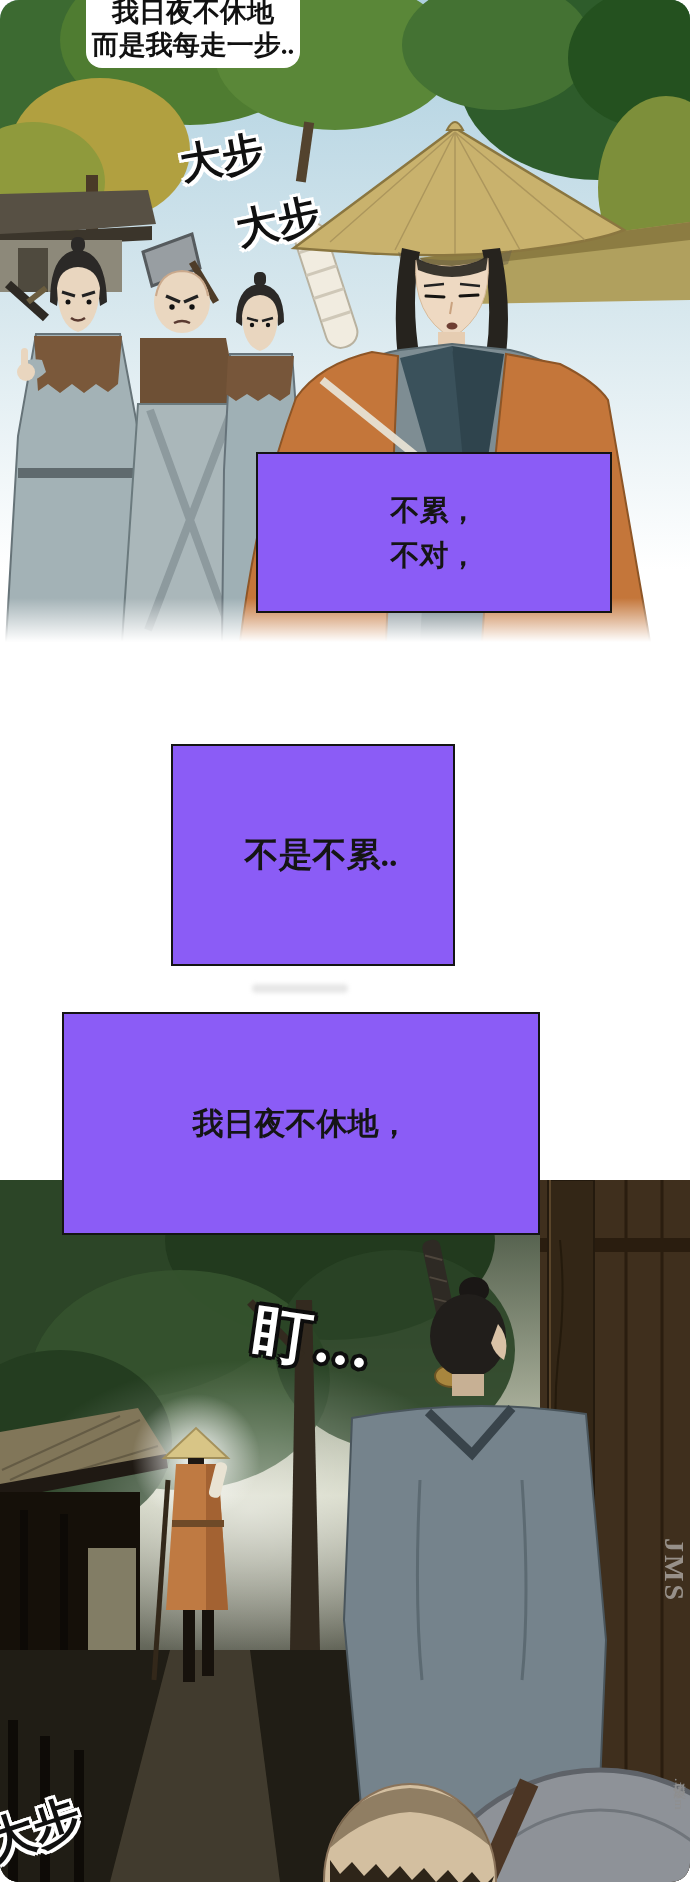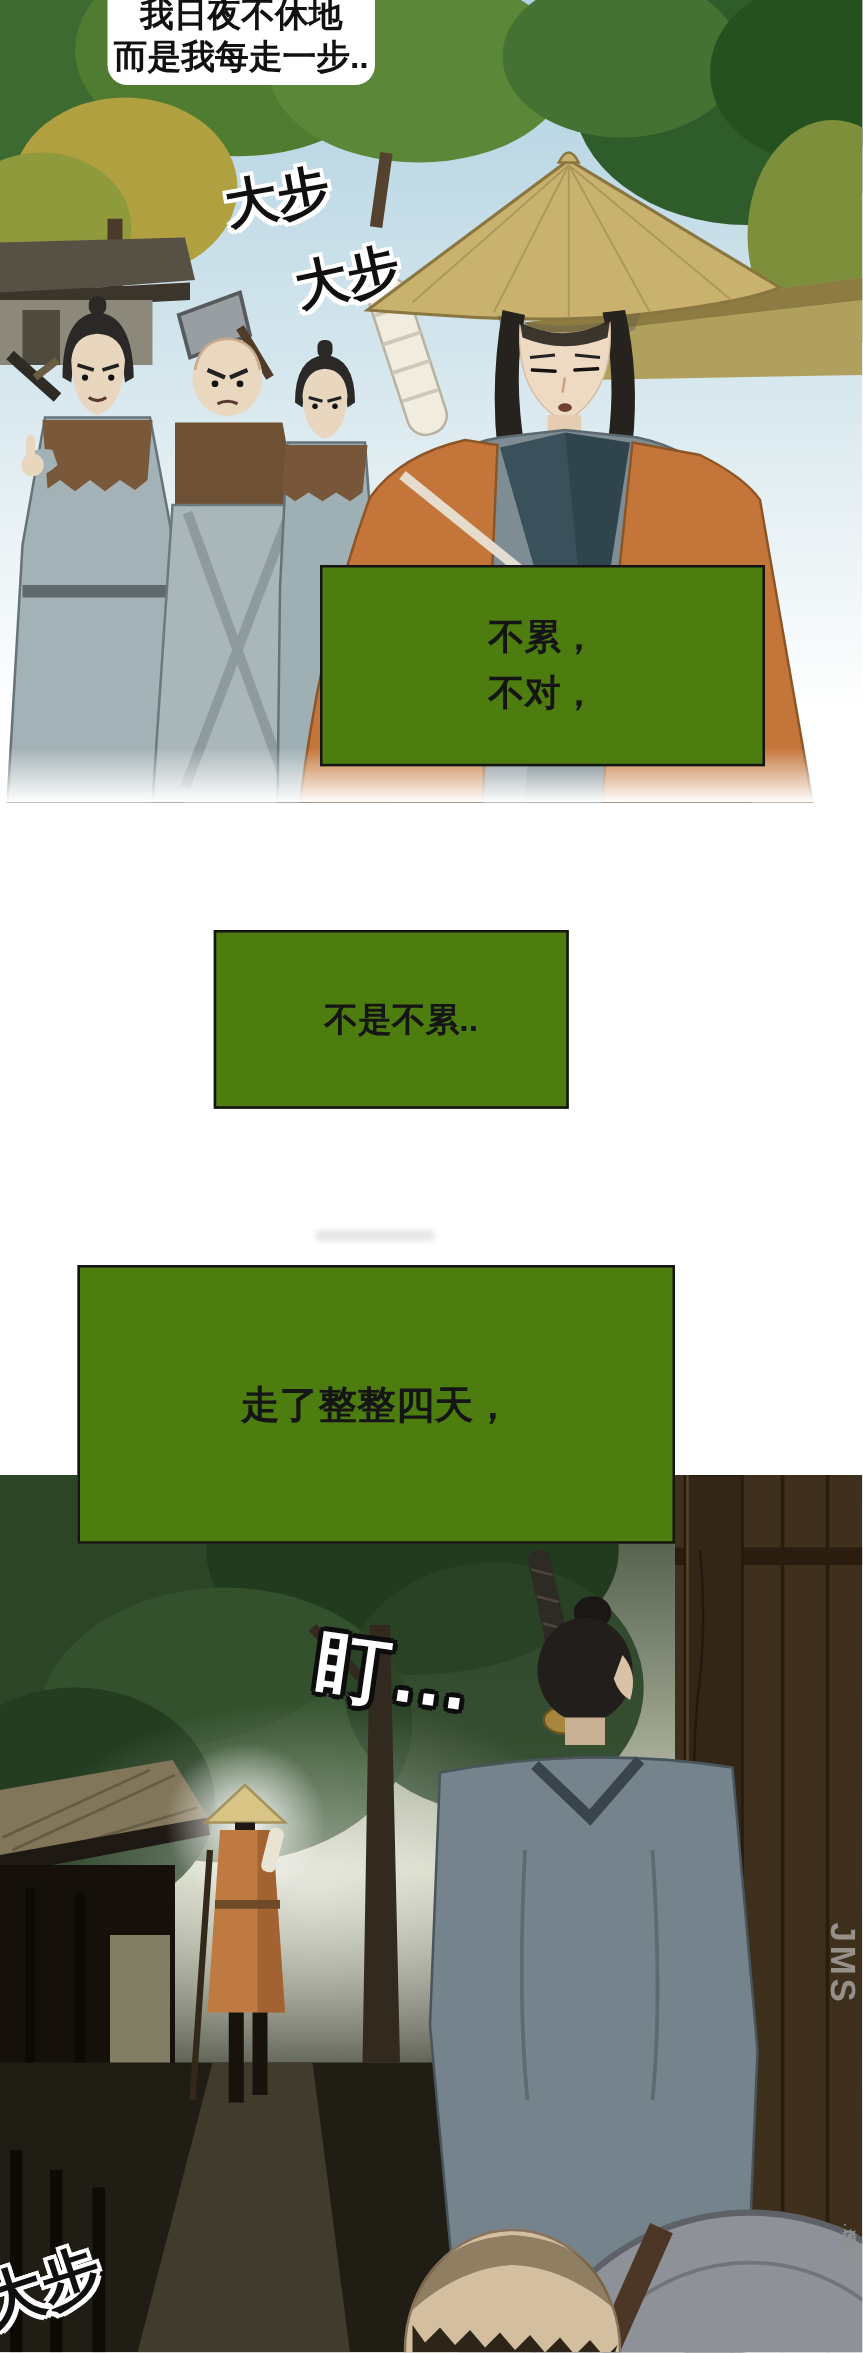--- a/index.html
+++ b/index.html
@@ -1,37 +1,37 @@
 <!DOCTYPE html>
 <html><head>
 <meta charset="utf-8">
 <style>
   html,body{margin:0;padding:0;background:#ffffff;}
   .page{
     position:relative;width:690px;height:1882px;overflow:hidden;background:#fff;
-    font-family:Liberation Sans, sans-serif;color:#111;
+    font-family:Liberation Serif, serif;color:#111;border-radius:19px;
   }
   .panel{position:absolute;left:0;display:block;}
   .panel-top{top:0;}
   .panel-bottom{top:1180px;}
 
   
   .bubble-top{
     position:absolute;left:86px;top:-28px;width:214px;height:96px;background:#fff;
     border-radius:16px;z-index:5;display:flex;flex-direction:column;justify-content:flex-end;
     align-items:center;padding-bottom:6px;font-size:27px;font-weight:700;line-height:33px;
     text-align:center;box-sizing:border-box;
   }
   .box{
-    position:absolute;background:#4d7c0f;border:2px solid #141414;z-index:5;
+    position:absolute;background:#8b5cf6;border:2px solid #141414;z-index:5;
     display:flex;flex-direction:column;align-items:center;justify-content:center;
     text-align:center;font-weight:600;color:#151515;box-sizing:border-box;
   }
   .box-mid{left:256px;top:452px;width:356px;height:161px;font-size:29px;line-height:45px;}
-  .box-nottired{left:171px;top:744px;width:284px;height:143px;font-size:27px;padding-left:16px;}
+  .box-nottired{left:171px;top:744px;width:284px;height:222px;font-size:34px;padding-left:16px;}
   .box-reason{left:62px;top:1012px;width:478px;height:223px;font-size:31px;line-height:50px;}
 
   
   .sfx{
     position:absolute;font-weight:900;color:#101010;z-index:4;white-space:nowrap;
     text-shadow:-3px -3px 0 #fff,3px -3px 0 #fff,-3px 3px 0 #fff,3px 3px 0 #fff,
                  0 -3px 0 #fff,0 3px 0 #fff,-3px 0 0 #fff,3px 0 0 #fff;
   }
   .sfx1{left:180px;top:130px;font-size:42px;transform:rotate(-10deg);}
   .sfx2{left:236px;top:194px;font-size:42px;transform:rotate(-12deg);}
@@ -190,21 +190,21 @@
     <div>不对，</div>
   </div>
 
   <div class="box box-nottired">
     <div>不是不累..</div>
   </div>
 
   <div class="smudge"></div>
 
   <div class="box box-reason">
-    <div>走了整整四天，</div>
+    <div>我日夜不休地，</div>
   </div>
 
   <svg class="panel panel-bottom" width="690" height="702" viewBox="0 0 690 702">
     <defs>
       <linearGradient id="bg2" x1="0" y1="0" x2="0" y2="1">
         <stop offset="0" stop-color="#3e4c39"></stop>
         <stop offset="0.45" stop-color="#cfd2bd"></stop>
         <stop offset="0.78" stop-color="#2c2e26"></stop>
         <stop offset="1" stop-color="#191b15"></stop>
       </linearGradient>

